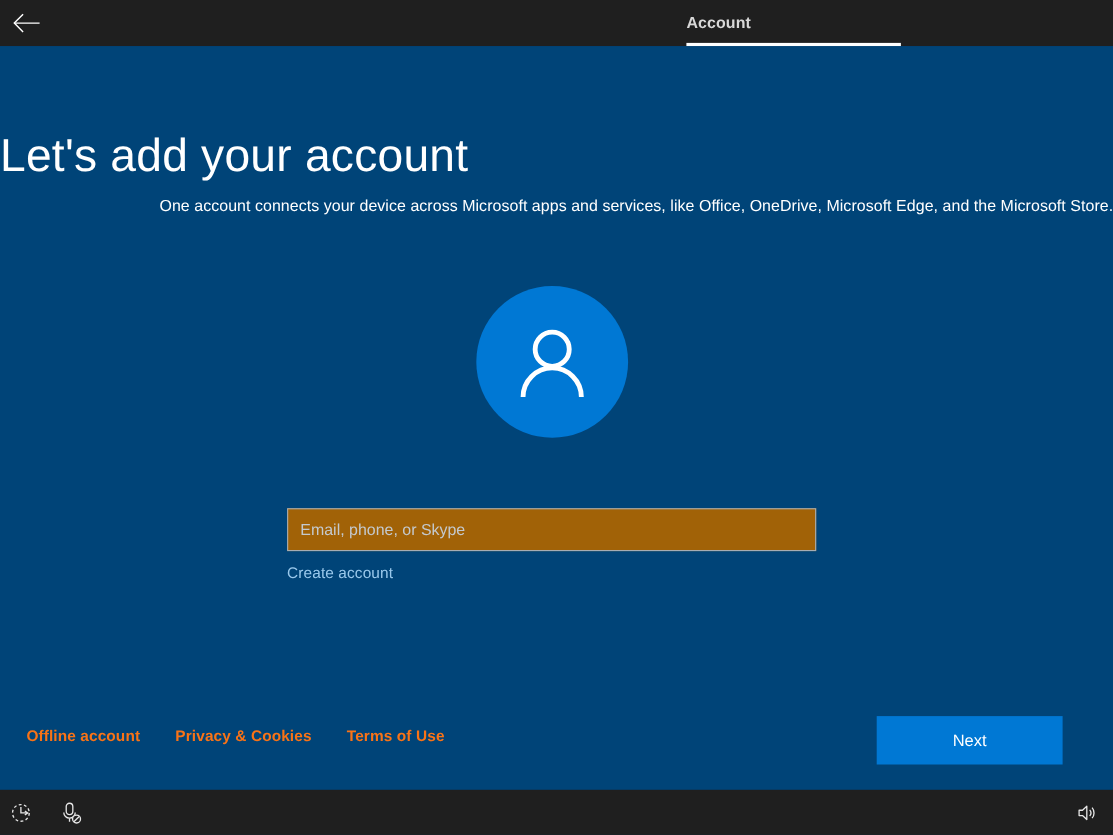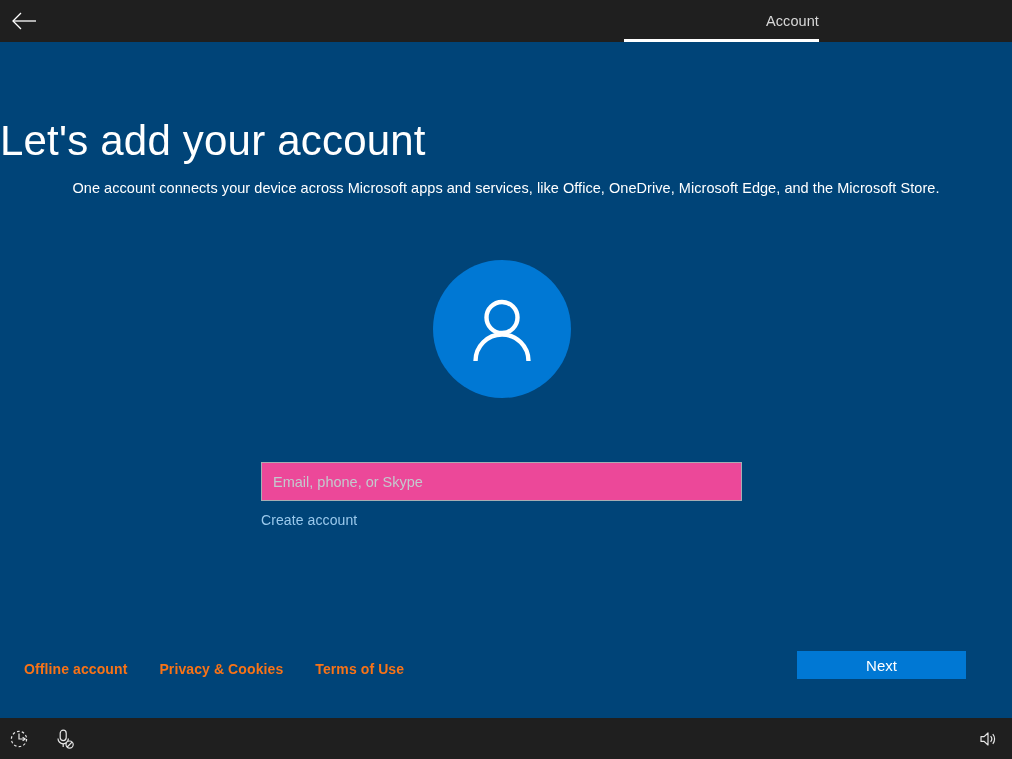--- a/index.html
+++ b/index.html
@@ -36,22 +36,23 @@
   }
   #back-button svg { display: block; }
   #header-tab {
     position: absolute;
     left: 624px;
     top: 0;
     width: 195px;
     height: 42px;
     display: flex;
     align-items: center;
-    justify-content: flex-end;
-    cursor: pointer;
+    justify-content: flex-start;
+    cursor: pointer;
+    font-weight: bold;
   }
   #header-tab .tab-label {
     font-size: 14.5px;
     color: #d8d8d8;
     letter-spacing: .1px;
   }
   #tab-underline {
     position: absolute;
     left: 624px;
     top: 39px;
@@ -81,21 +82,21 @@
     color: #ffffff;
     letter-spacing: .2px;
     white-space: nowrap;
   }
 
   #page-subtitle {
     position: absolute;
     left: 0;
     top: 138px;
     width: 1012px;
-    text-align: center;
+    text-align: right;
     font-size: 14.5px;
     font-weight: 400;
     color: #ffffff;
     letter-spacing: .05px;
     white-space: nowrap;
   }
 
   
   #avatar {
     position: absolute;
@@ -112,21 +113,21 @@
   #avatar svg { display: block; }
 
   
   #account-input {
     position: absolute;
     left: 261px;
     top: 420px;
     width: 481px;
     height: 39px;
     box-sizing: border-box;
-    background: #ec4899;
+    background: #a16207;
     border: 1px solid #a6adb4;
     color: #ffffff;
     font-family: "Liberation Sans", sans-serif;
     font-size: 14.5px;
     padding: 0 11px;
     outline: none;
   }
   #account-input::placeholder {
     color: #c4c9ce;
     opacity: 1;
@@ -163,21 +164,21 @@
     margin-left: 32px;
     text-align: right;
   }
 
   
   #next-button {
     position: absolute;
     left: 797px;
     top: 609px;
     width: 169px;
-    height: 28px;
+    height: 44px;
     background: #0078d4;
     border: none;
     color: #ffffff;
     font-family: "Liberation Sans", sans-serif;
     font-size: 15px;
     cursor: pointer;
     padding: 0;
   }
 
   

